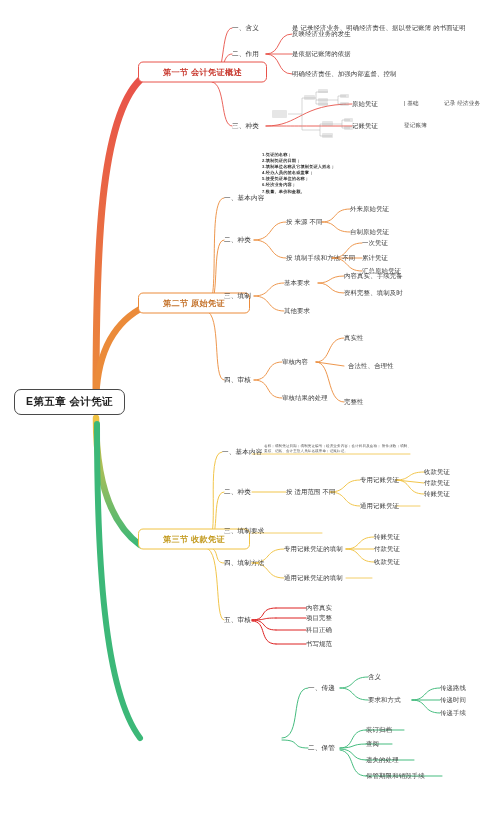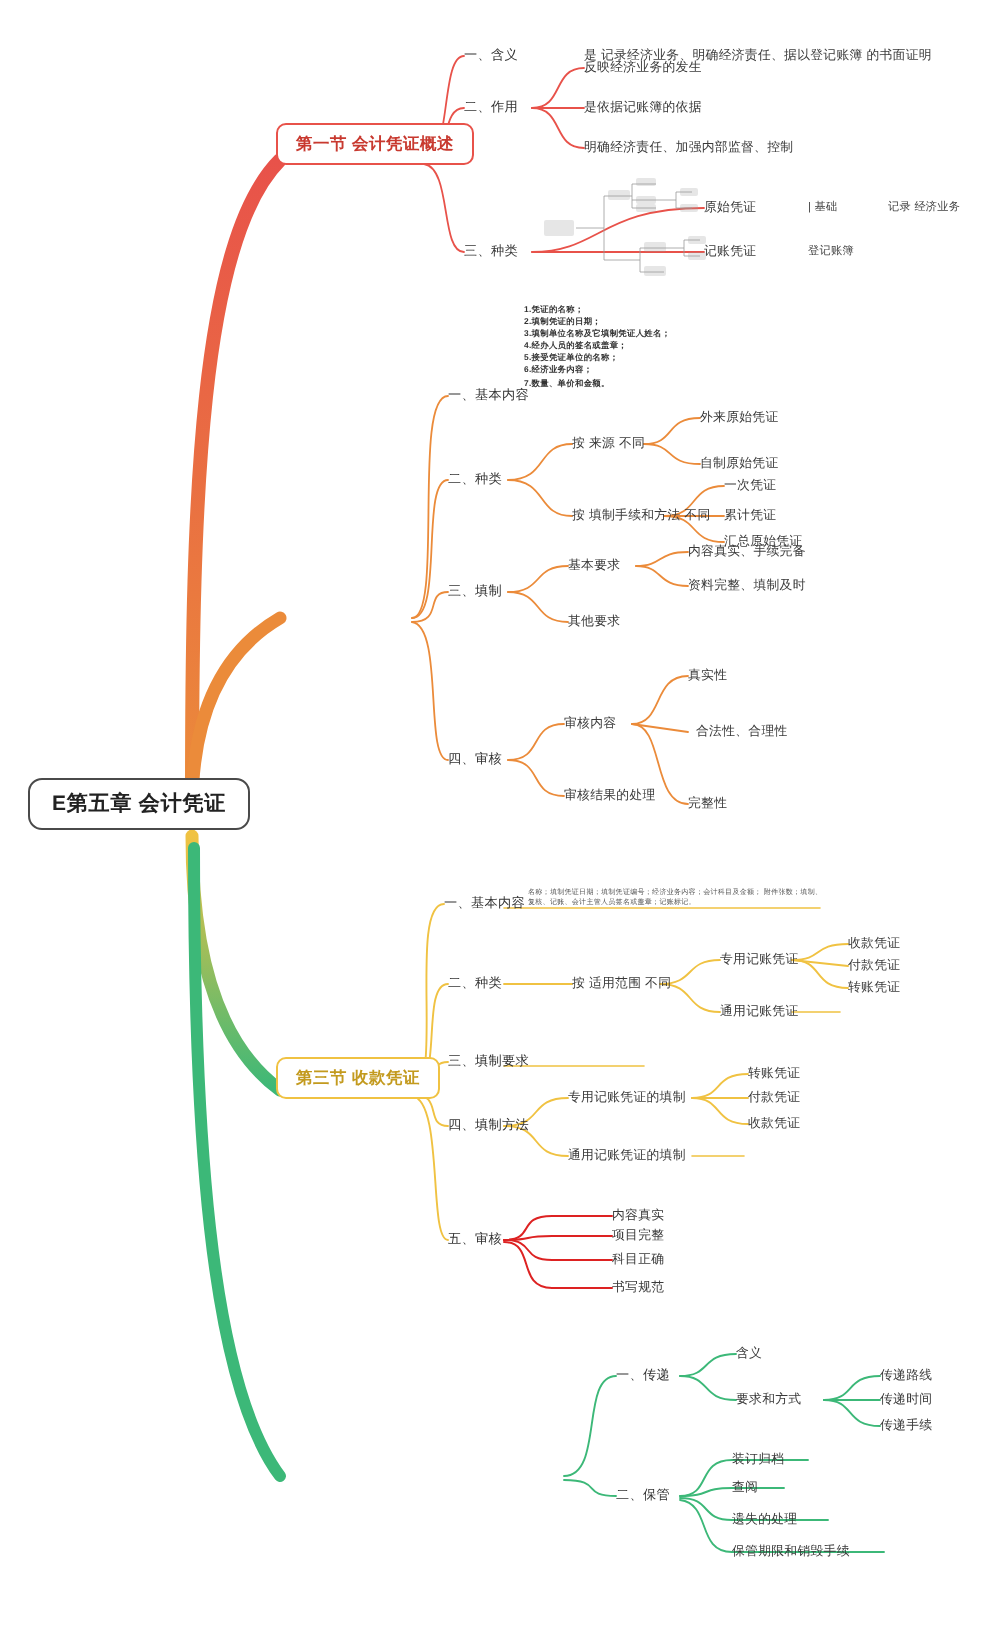--- a/index.html
+++ b/index.html
@@ -10,21 +10,21 @@
   svg.links{position:absolute;left:0;top:0;width:495px;height:819px;pointer-events:none;}
 
   .node{position:absolute;white-space:nowrap;transform:translateY(-50%);}
 
   
   .root{left:14px;top:402px;padding:5px 11px;border:1.2px solid #4a4a4a;
         border-radius:7px;background:#fff;font-size:10.5px;font-weight:bold;
         color:#222;letter-spacing:.4px;}
 
   
-  .sec{padding:4px 9px;border-radius:5px;background:#fff;font-size:8.2px;
+  .sec{padding:4px 24px;border-radius:5px;background:#fff;font-size:8.2px;
        font-weight:bold;letter-spacing:.3px;}
   .sec.s1{left:138px;top:72px;border:1px solid #e8524a;color:#c8392f;}
   .sec.s2{left:138px;top:303px;border:1px solid #eb8b3a;color:#c4722a;}
   .sec.s3{left:138px;top:539px;border:1px solid #f0c242;color:#c39a1e;}
   .sec.s4{left:138px;top:732px;border:1px solid #3cb878;color:#2e9c61;}
 
   
   .t{font-size:6.4px;color:#3a3a3a;letter-spacing:.15px;}
   .t.lvl2{font-size:6.6px;color:#333;}
   .t.small{font-size:5.6px;color:#444;}
@@ -197,20 +197,21 @@
   <div class="node t" style="left:292px;top:34px">反映经济业务的发生</div>
   <div class="node t" style="left:292px;top:54px">是依据记账簿的依据</div>
   <div class="node t" style="left:292px;top:74px">明确经济责任、加强内部监督、控制</div>
   <div class="node t lvl2" style="left:232px;top:126px">三、种类</div>
   <div class="node t" style="left:352px;top:104px">原始凭证</div>
   <div class="node t" style="left:352px;top:126px">记账凭证</div>
   <div class="node t small" style="left:404px;top:104px">| 基础</div>
   <div class="node t small" style="left:444px;top:104px">记录  经济业务</div>
   <div class="node t small" style="left:404px;top:126px">登记账簿</div>
 
+  <div class="node sec s2">第二节   原始凭证</div>
   <div class="node t lvl2" style="left:224px;top:198px">一、基本内容</div>
   <div class="t tiny" style="position:absolute;left:262px;top:152px;width:115px">
     <div>1.凭证的名称；</div>
     <div>2.填制凭证的日期；</div>
     <div>3.填制单位名称及它填制凭证人姓名；</div>
     <div>4.经办人员的签名或盖章；</div>
     <div>5.接受凭证单位的名称；</div>
     <div>6.经济业务内容；</div>
     <div>7.数量、单价和金额。</div>
   </div>

